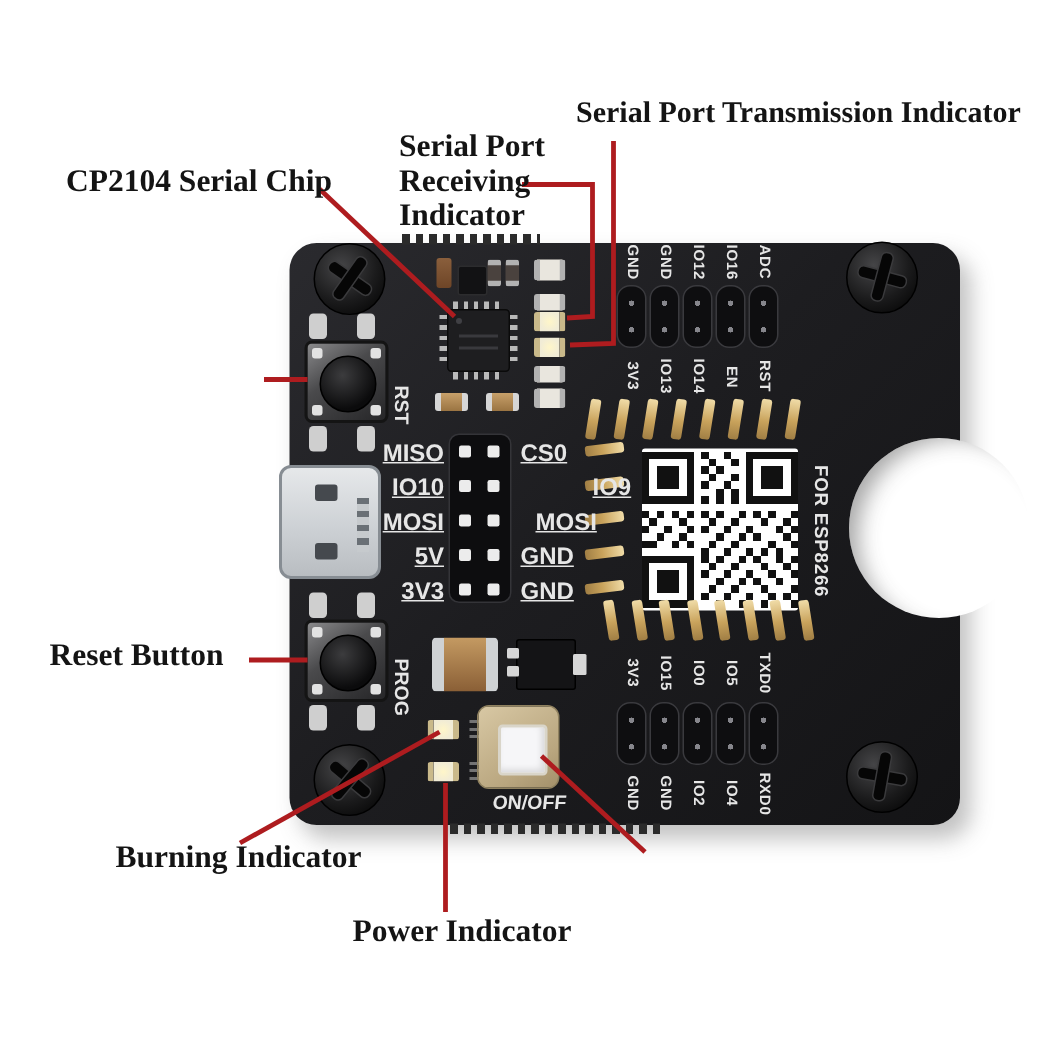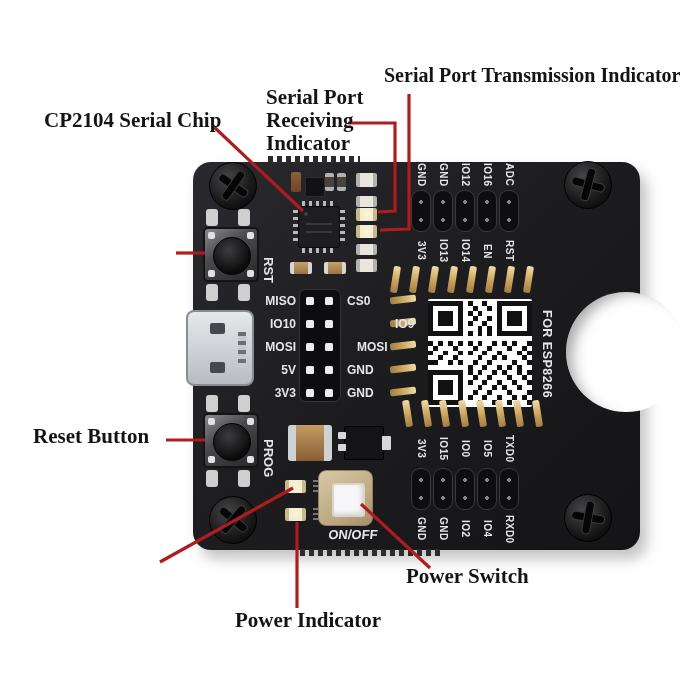--- a/index.html
+++ b/index.html
@@ -62,21 +62,21 @@
             background:repeating-linear-gradient(180deg,#8a8a8a 0 2px,transparent 2px 5px);opacity:.8;}
   
   .socket{position:absolute;width:20px;background:#0e0e10;border:1px solid #3a3a3e;border-radius:9px;
           box-sizing:border-box;z-index:3;
           background-image:radial-gradient(3px 3px at 50% 28%,#86868c 60%,transparent 65%),
                            radial-gradient(3px 3px at 50% 72%,#86868c 60%,transparent 65%);}
   .plab{position:absolute;width:20px;color:#e6e6e6;font-weight:700;font-size:10px;letter-spacing:.5px;z-index:4;}
   .msock{position:absolute;left:299px;top:289px;width:42px;height:113px;background:#0d0d0f;
          border:1px solid #343438;border-radius:7px;box-sizing:border-box;z-index:3;}
   .hole{position:absolute;width:8px;height:8px;background:#ececec;border-radius:1.5px;z-index:4;}
-  .hlab{position:absolute;color:#e6e6e6;font-weight:700;font-size:12px;z-index:4;}
+  .hlab{position:absolute;color:#e6e6e6;font-weight:700;font-size:16px;z-index:4;text-decoration:underline;}
   .gold{position:absolute;width:7px;height:27px;border-radius:2px;z-index:3;
         background:linear-gradient(180deg,#f0dca8 0%,#c9a35c 55%,#a07e44 100%);}
   .goldh{position:absolute;width:26px;height:7px;border-radius:2px;z-index:3;
          background:linear-gradient(90deg,#a07e44 0%,#c9a35c 45%,#f0dca8 100%);}
   
   .qr{position:absolute;left:428px;top:299px;width:104px;height:108px;background:#fff;border-radius:2px;z-index:3;}
   
   .bigcap{position:absolute;left:288px;top:425px;width:44px;height:36px;border-radius:3px;z-index:3;
           background:linear-gradient(180deg,#c49a62 0%,#8a5f36 100%);
           border-left:8px solid #cfd2d4;border-right:8px solid #cfd2d4;box-sizing:border-box;}
@@ -296,16 +296,16 @@
   </svg>
 
   <div class="ann-label" style="left:44px;top:109px;">CP2104 Serial Chip</div>
   <div class="ann-label" style="left:384px;top:64px;font-size:20px;">Serial Port Transmission Indicator</div>
   <div class="ann-label" style="left:266px;top:86px;">
     <div>Serial Port</div>
     <div>Receiving</div>
     <div>Indicator</div>
   </div>
   <div class="ann-label" style="left:33px;top:425px;">Reset Button</div>
+  <div class="ann-label" style="left:77px;top:560px;">Burning Indicator</div>
   <div class="ann-label" style="left:235px;top:609px;">Power Indicator</div>
-  <div class="ann-label" style="left:406px;top:565px;">Power Switch</div>
 
 </div>
 
 </body></html>

